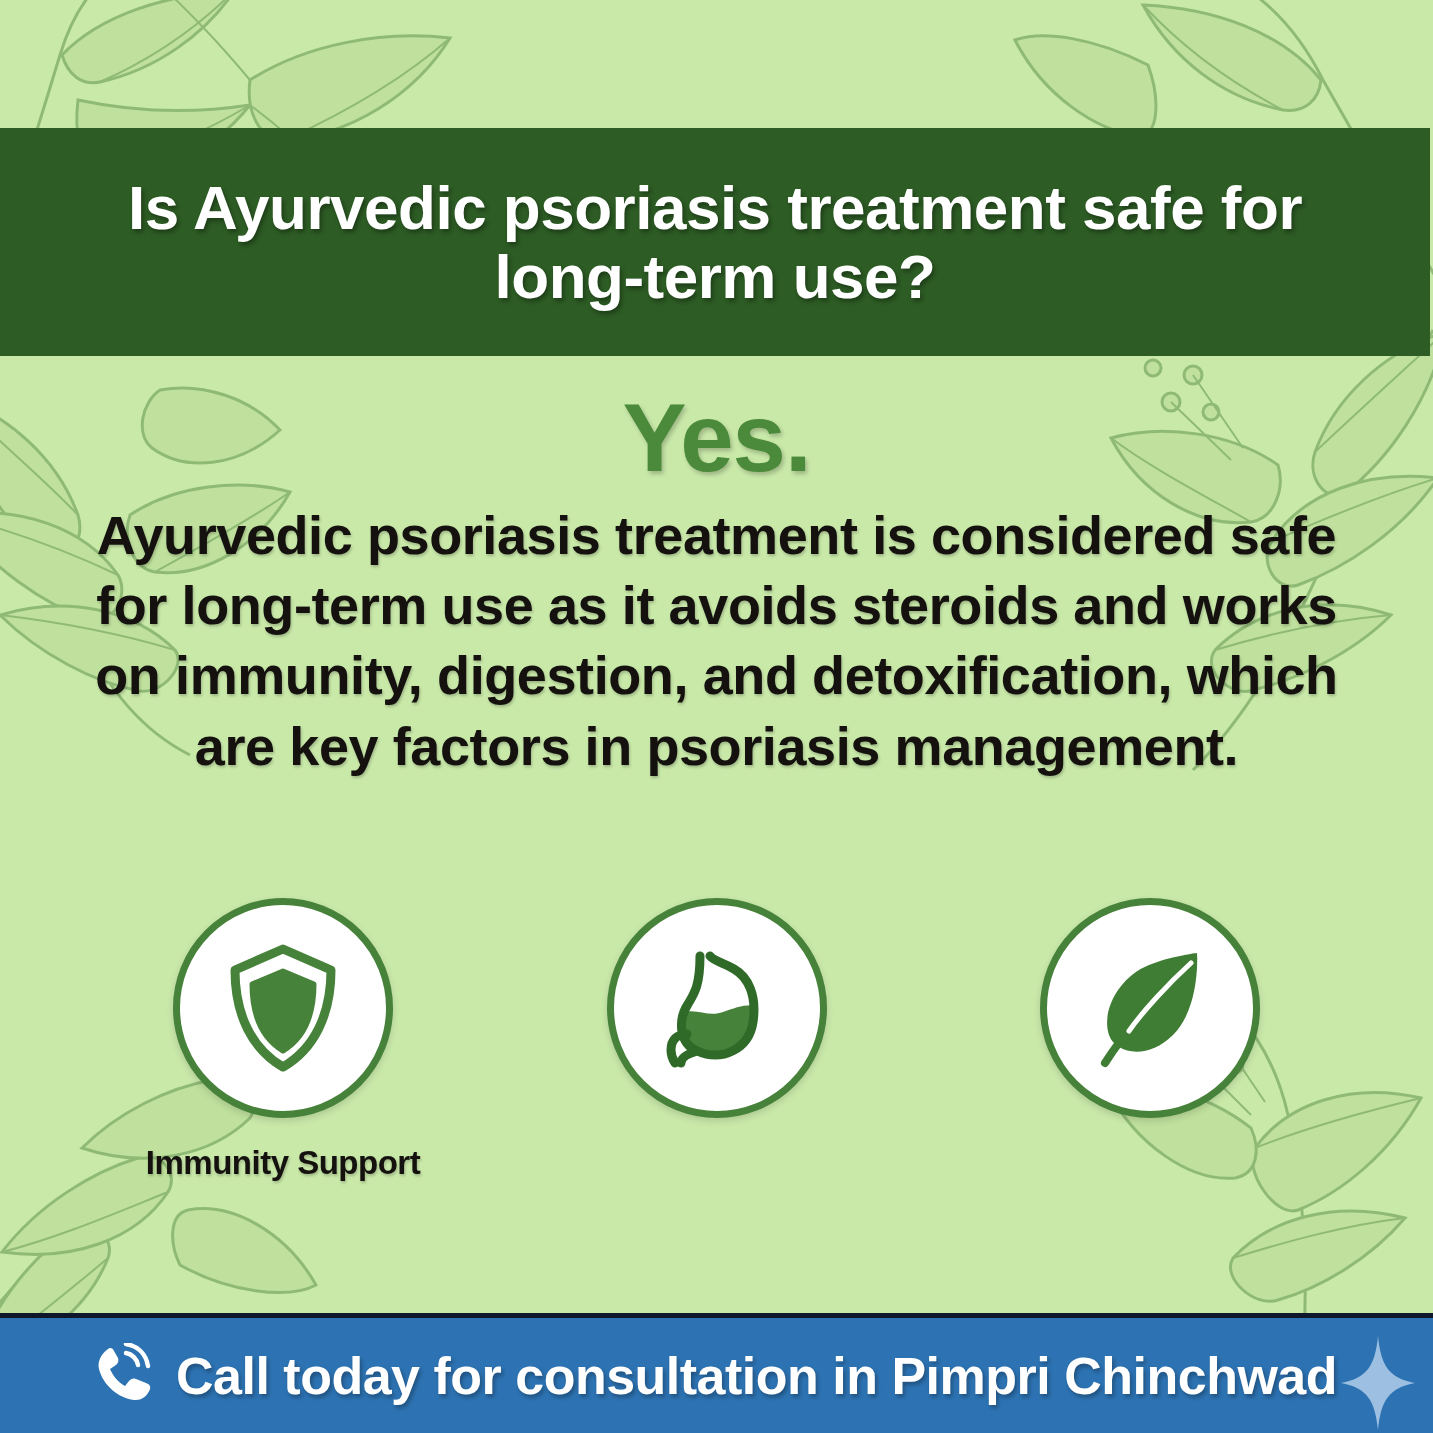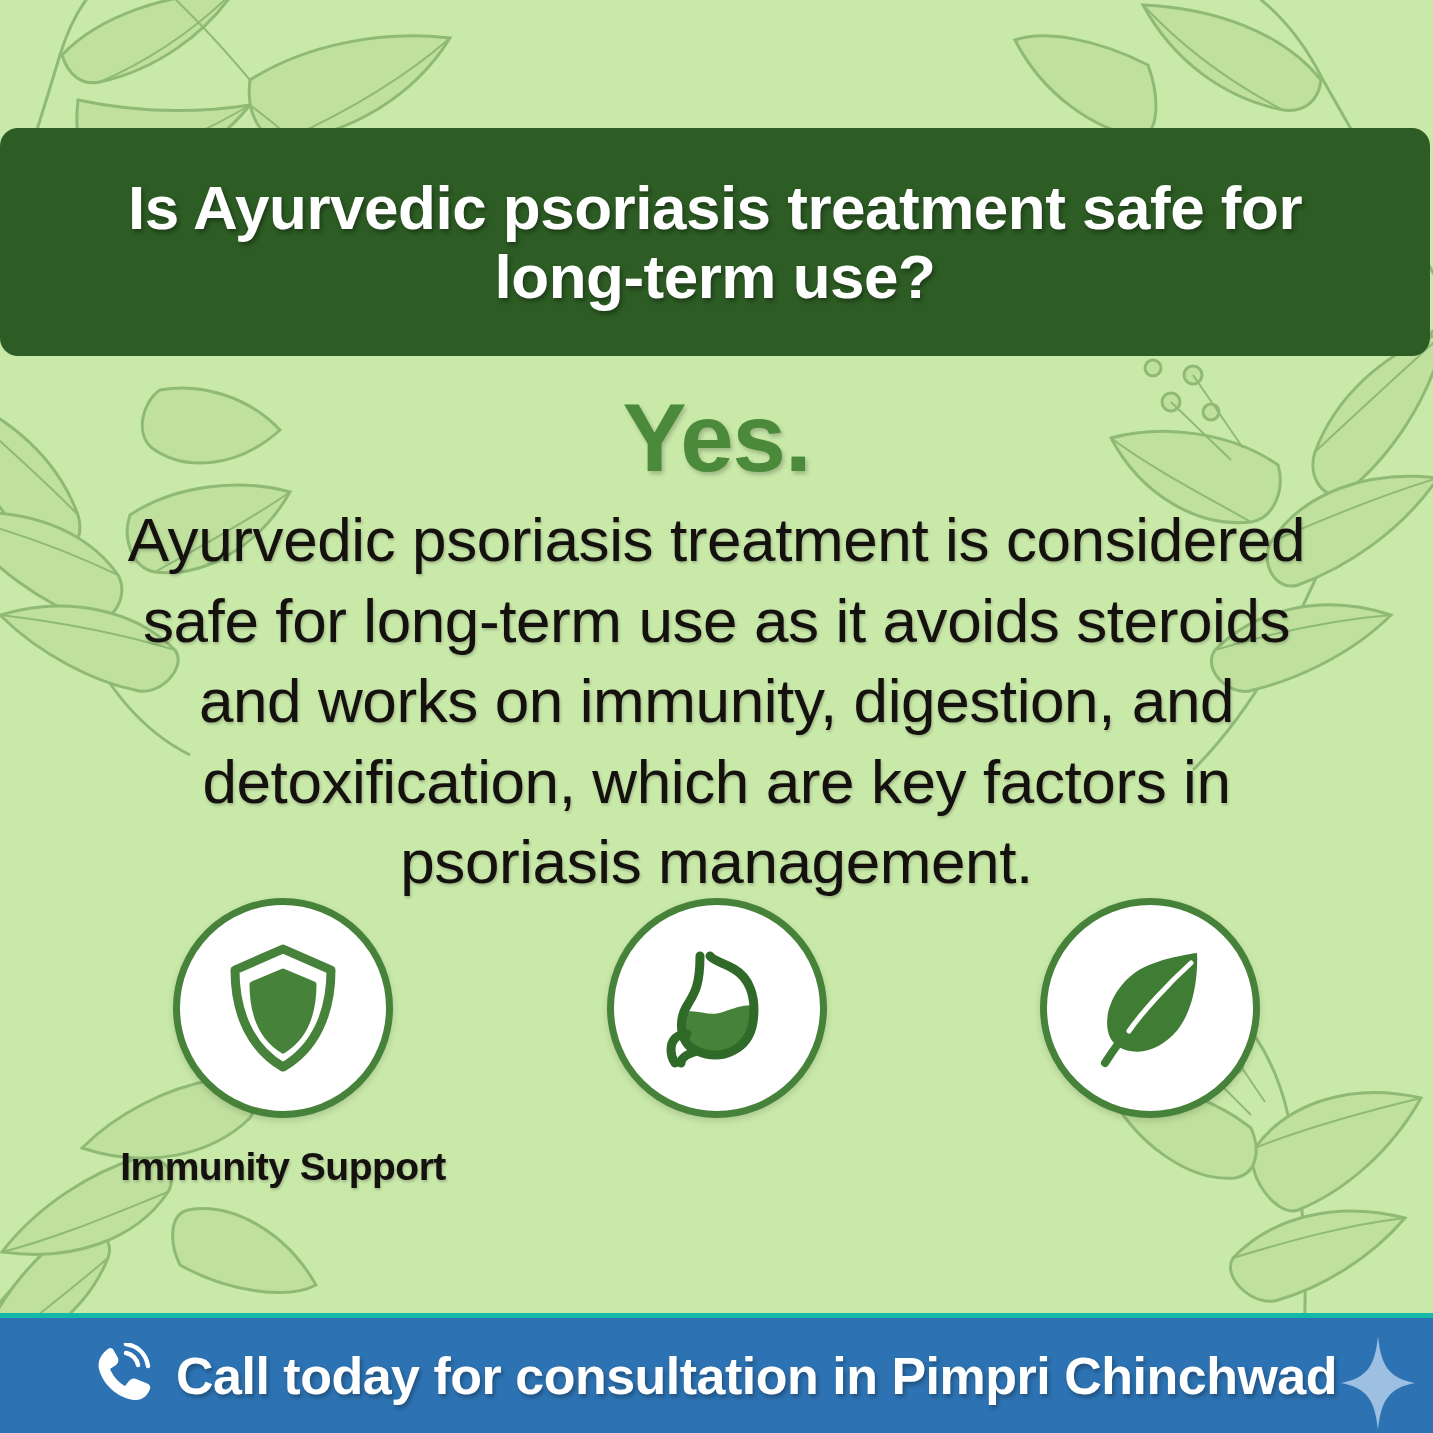--- a/index.html
+++ b/index.html
@@ -33,21 +33,20 @@
   #header-banner {
     position:absolute;
     left:0; top:128px;
     width:1430px; height:228px;
     background:#2d5c24;
     display:flex;
     align-items:center;
     justify-content:center;
     padding:12px 60px;
     z-index:5;
-    border-radius:18px;
   }
   #header-title {
     color:#ffffff;
     font-size:62px;
     font-weight:bold;
     line-height:1.12;
     text-align:center;
     letter-spacing:-.5px;
     text-shadow:2px 3px 4px rgba(0,0,0,.35);
   }
@@ -65,22 +64,22 @@
     color:#4a8a3a;
     font-size:96px;
     font-weight:bold;
     line-height:1.0;
     letter-spacing:-1px;
     text-shadow:2px 3px 4px rgba(0,0,0,.22);
   }
   #answer-body {
     margin-top:14px;
     color:#14110f;
-    font-size:62px;
-    font-weight:400;
+    font-size:54px;
+    font-weight:700;
     line-height:1.30;
     letter-spacing:-.4px;
     text-shadow:1px 2px 3px rgba(0,0,0,.22);
   }
 
   
   #features-row {
     position:absolute;
     left:118px; top:898px;
     width:1197px;
@@ -102,35 +101,35 @@
     border:7px solid #47823a;
     display:flex;
     align-items:center;
     justify-content:center;
     box-shadow:0 3px 7px rgba(0,0,0,.14);
   }
   .feature-circle svg { display:block; }
   .feature-label {
     margin-top:26px;
     color:#14110f;
-    font-size:39px;
+    font-size:33px;
     font-weight:bold;
     line-height:1.18;
     text-align:center;
     letter-spacing:-.5px;
     text-shadow:1px 2px 3px rgba(0,0,0,.22);
   }
 
   
   #cta-bar {
     position:absolute;
     left:0; bottom:0;
     width:1433px; height:120px;
     background:#2d73b3;
-    border-top:5px solid #14b8a6;
+    border-top:5px solid #0f172a;
     display:flex;
     align-items:center;
     z-index:6;
   }
   #cta-inner {
     display:flex;
     align-items:center;
     gap:22px;
     padding-left:92px;
   }

